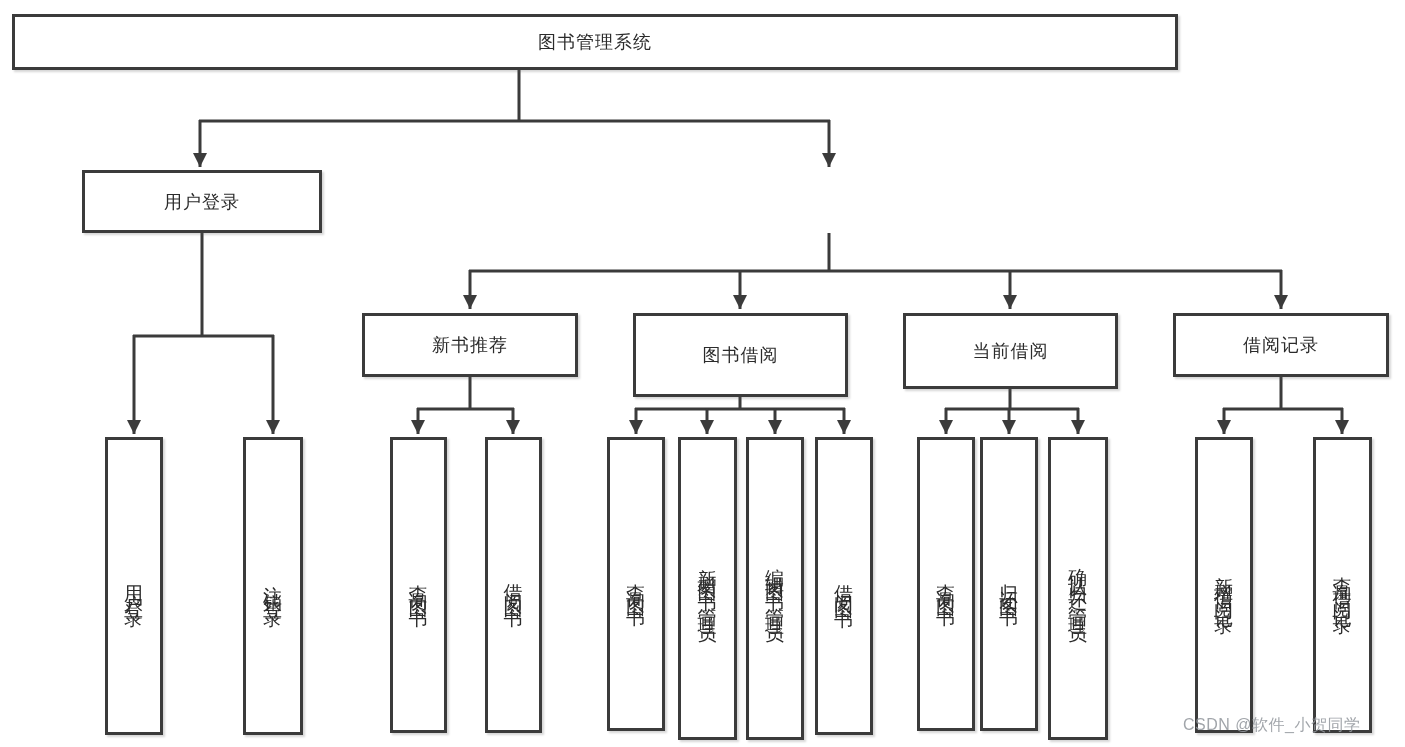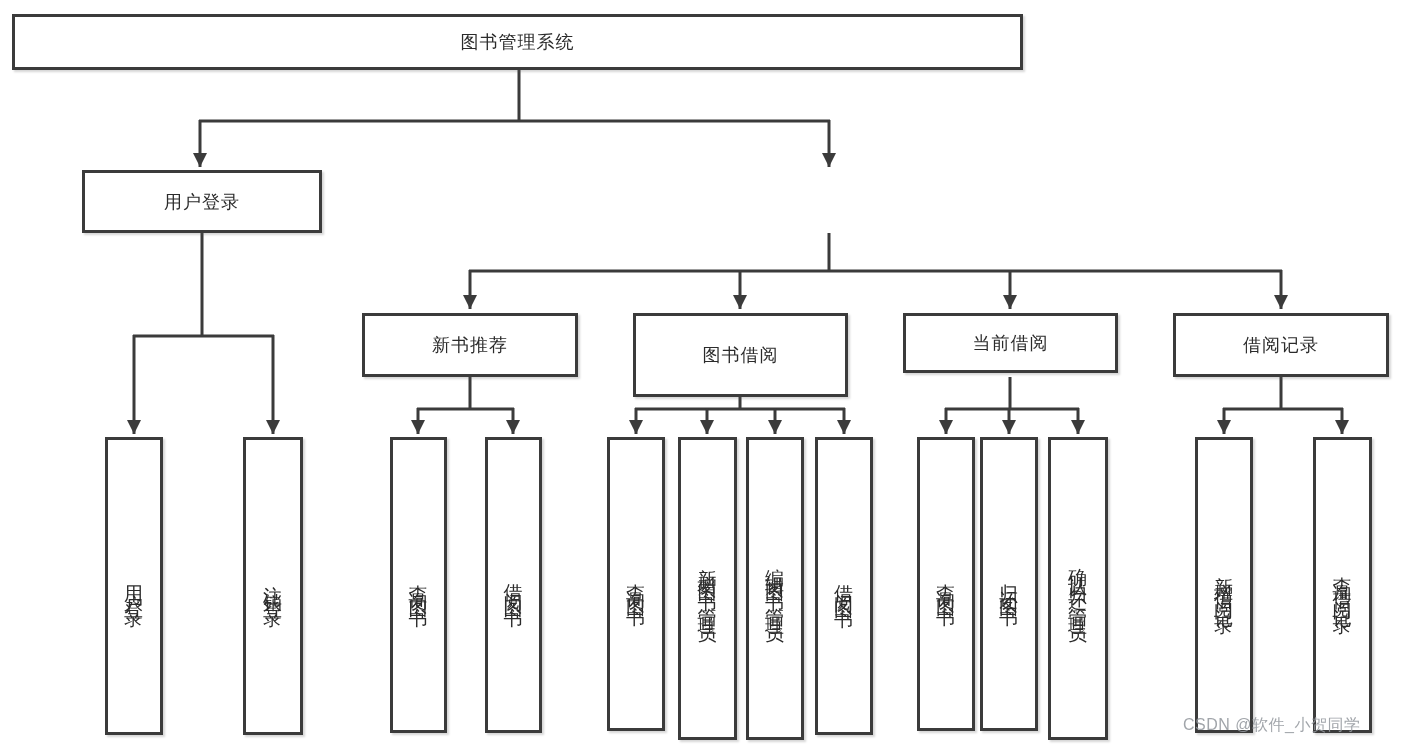--- a/index.html
+++ b/index.html
@@ -87,35 +87,35 @@
       <path d="M946,408 V434" marker-end="url(#arrow)"></path>
       <path d="M1009,408 V434" marker-end="url(#arrow)"></path>
       <path d="M1078,408 V434" marker-end="url(#arrow)"></path>
 
       <path d="M1281,377 V410 M1223,409 H1343"></path>
       <path d="M1224,408 V434" marker-end="url(#arrow)"></path>
       <path d="M1342,408 V434" marker-end="url(#arrow)"></path>
     </g>
   </svg>
 
-  <div class="node hnode" style="left:12px; top:14px; width:1011px; height:56px;">
+  <div class="node hnode" style="left:12px; top:14px; width:1166px; height:56px;">
     <span>图书管理系统</span>
   </div>
 
   <div class="node hnode" style="left:82px; top:170px; width:240px; height:63px;">
     <span>用户登录</span>
   </div>
 
   <div class="node hnode" style="left:362px; top:313px; width:216px; height:64px;">
     <span>新书推荐</span>
   </div>
   <div class="node hnode" style="left:633px; top:313px; width:215px; height:84px;">
     <span>图书借阅</span>
   </div>
-  <div class="node hnode" style="left:903px; top:313px; width:215px; height:60px;">
+  <div class="node hnode" style="left:903px; top:313px; width:215px; height:76px;">
     <span>当前借阅</span>
   </div>
   <div class="node hnode" style="left:1173px; top:313px; width:216px; height:64px;">
     <span>借阅记录</span>
   </div>
 
   <div class="node leaf" style="left:105px; top:437px; width:58px; height:298px;">
     <span class="vtext">用户登录</span>
   </div>
   <div class="node leaf" style="left:243px; top:437px; width:60px; height:298px;">

